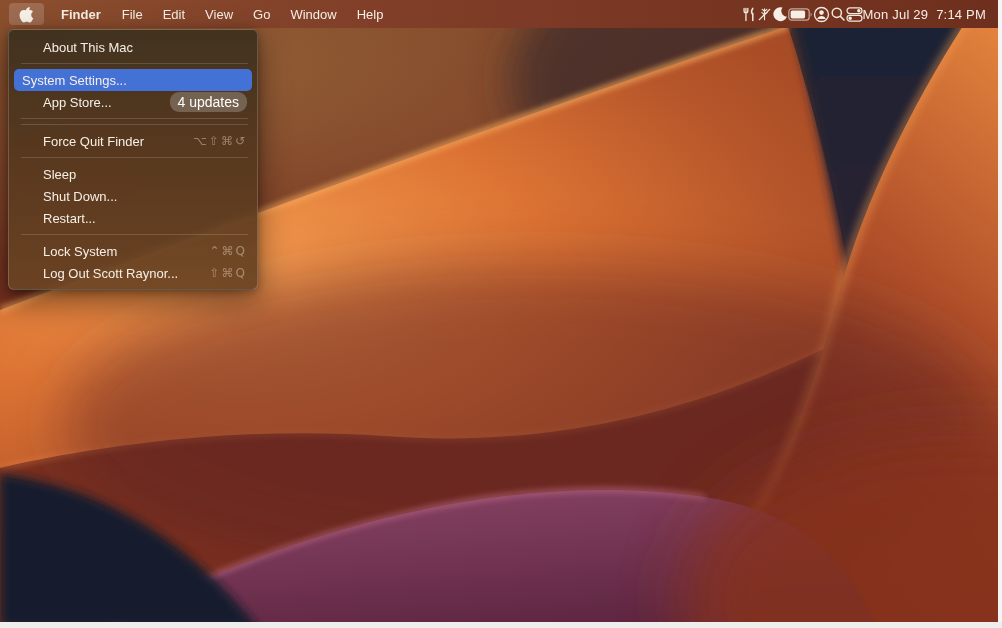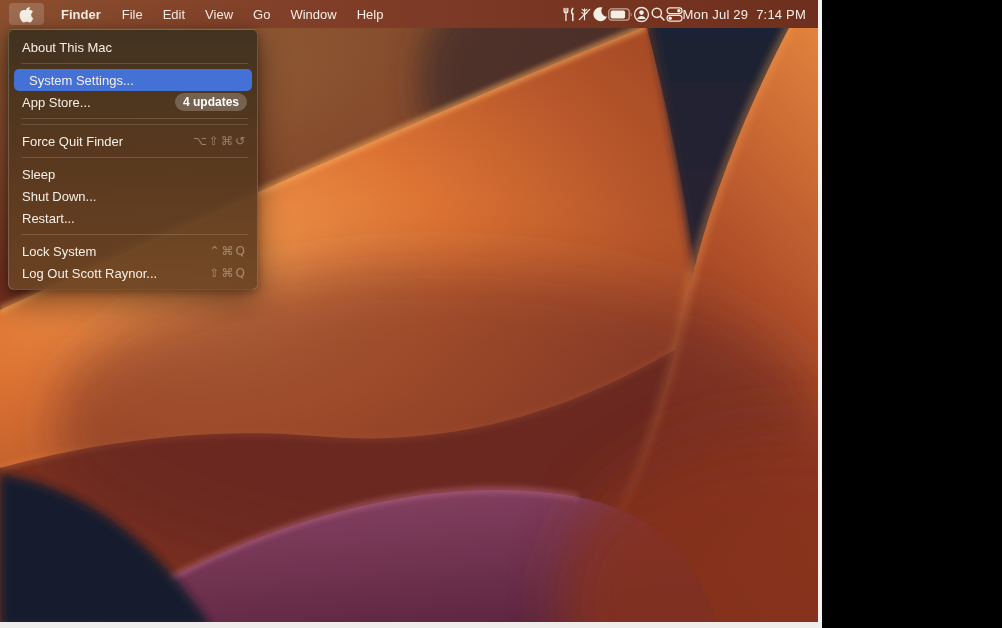--- a/index.html
+++ b/index.html
@@ -1,18 +1,18 @@
 <!DOCTYPE html>
 <html><head>
 <meta charset="utf-8">
 <style>
   * { margin:0; padding:0; box-sizing:border-box; }
   html,body { width:1002px; height:628px; overflow:hidden; background:#000;
               font-family:"Liberation Sans", sans-serif; }
-  .screen { position:relative; width:822px; height:628px; overflow:hidden; }
+  .screen { position:relative; width:1002px; height:628px; overflow:hidden; }
 
   
   .wallpaper { position:absolute; inset:0; width:100%; height:100%; display:block; }
 
   
   .edge-right  { position:absolute; top:0; right:0; width:4px; height:100%; background:#f5f4f2; z-index:60; }
   .edge-bottom { position:absolute; left:0; bottom:0; width:100%; height:6px; background:#efeeec; z-index:60; }
 
   
   .menubar { position:absolute; top:0; left:0; width:100%; height:28px; z-index:30;
@@ -28,29 +28,29 @@
   .st-icon { display:flex; align-items:center; justify-content:center; height:100%; }
   .clock { display:flex; gap:8px; font-weight:500; white-space:nowrap; letter-spacing:0.2px; }
 
   
   .dropdown { position:absolute; left:8px; top:29px; width:250px; z-index:40;
               border-radius:6px; padding:6px 0 5px 0;
               background:linear-gradient(180deg, rgba(62,49,31,0.96) 0%, rgba(84,55,30,0.94) 45%, rgba(106,67,35,0.92) 100%);
               border:1px solid rgba(255,255,255,0.18);
               box-shadow:0 12px 32px rgba(0,0,0,0.45), 0 2px 8px rgba(0,0,0,0.3);
               color:#f6efe6; font-size:13px; }
-  .mi { height:22px; display:flex; align-items:center; padding:0 10px 0 13px; white-space:nowrap; }
+  .mi { height:22px; display:flex; align-items:center; padding:0 10px 0 13px; white-space:nowrap;margin-left:21px; }
   .mi .lbl { flex:0 0 auto; }
   .mi .right { margin-left:auto; display:flex; align-items:center; }
-  .mi.selected { margin:0 5px; padding-left:15px; border-radius:5px; background:#4471d5; }
+  .mi.selected { margin:0 5px; padding-left:8px; border-radius:5px; background:#4471d5; }
   .shortcut { font-family:"DejaVu Sans", sans-serif; font-size:12px; letter-spacing:2px;
               color:rgba(246,230,210,0.42); }
   .chev { font-size:16px; line-height:1; color:rgba(246,239,230,0.92); margin-right:3px; font-weight:600; }
   .badge { background:rgba(255,255,255,0.22); border-radius:9px; padding:2px 8px;
-           font-size:12px; font-weight:700; color:#fff; }
+           font-size:14px; font-weight:400; color:#fff; }
   .sep { height:1px; background:rgba(255,245,230,0.16); margin:5px 9px 5px 12px; }
 
   svg.glyph { display:block; }
 </style>
 </head>
 <body>
 
 <div class="screen">
 
   <svg class="wallpaper" viewBox="0 0 1002 628" preserveAspectRatio="none" aria-hidden="true">

